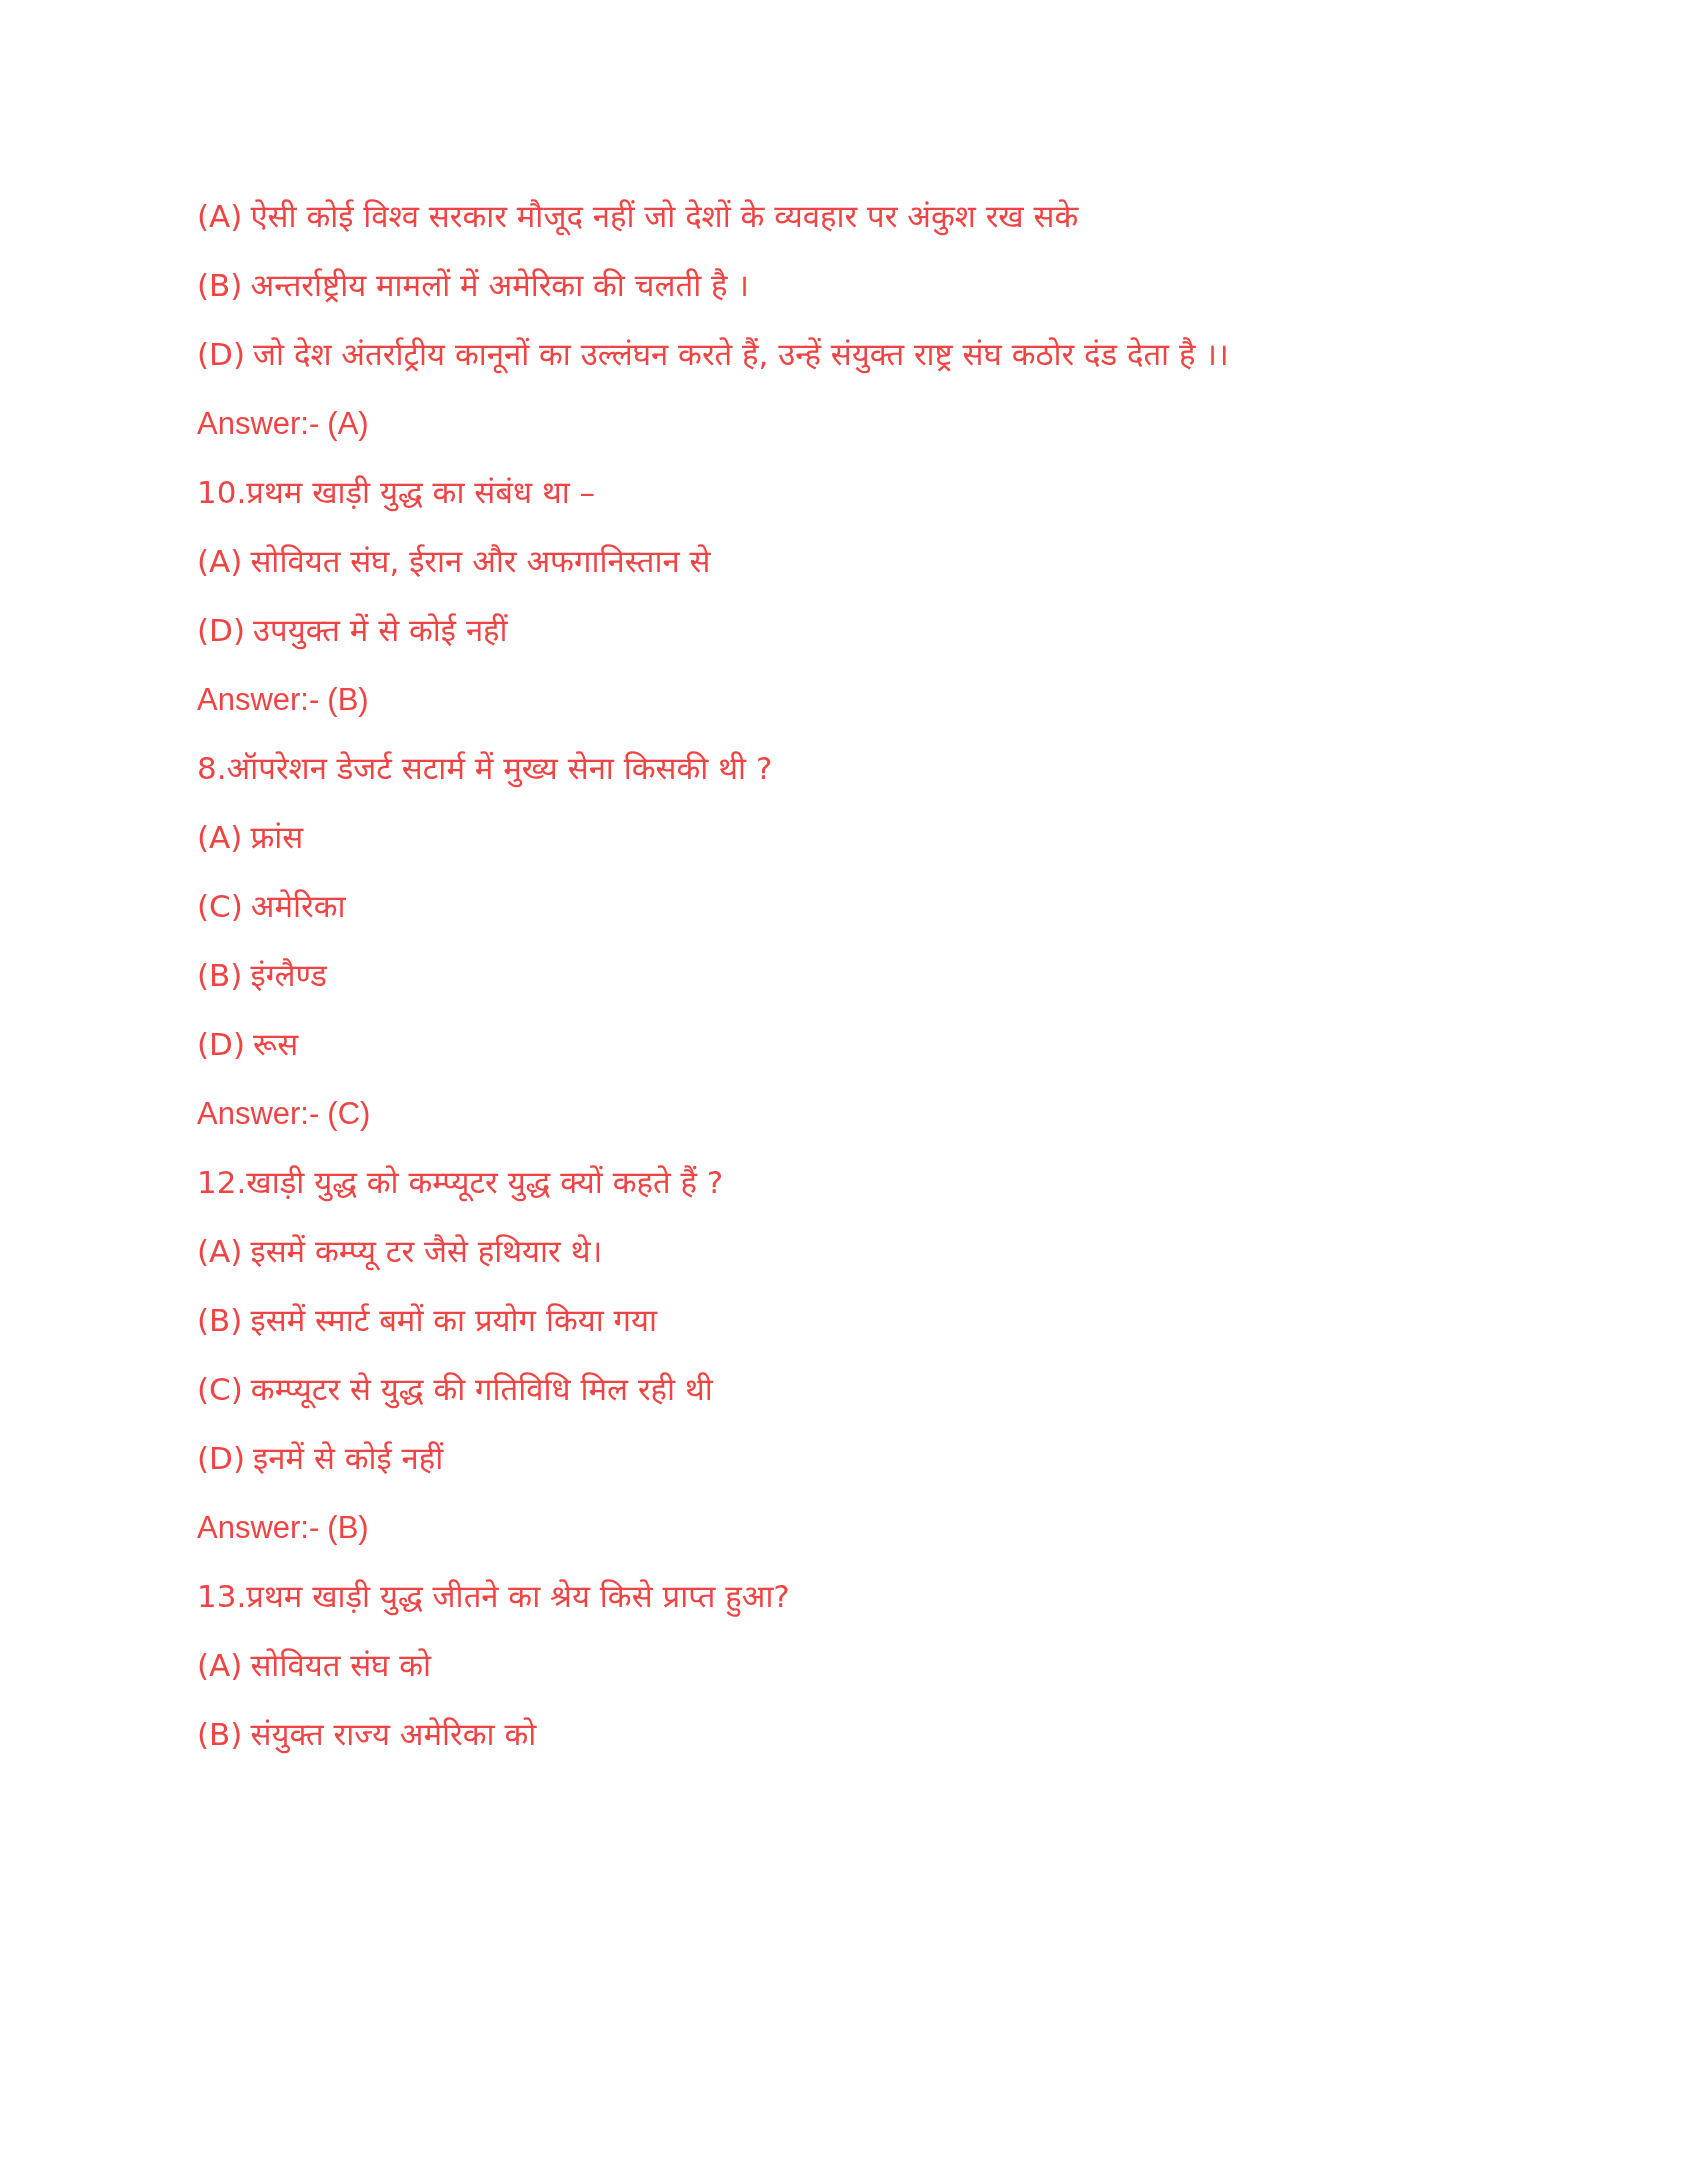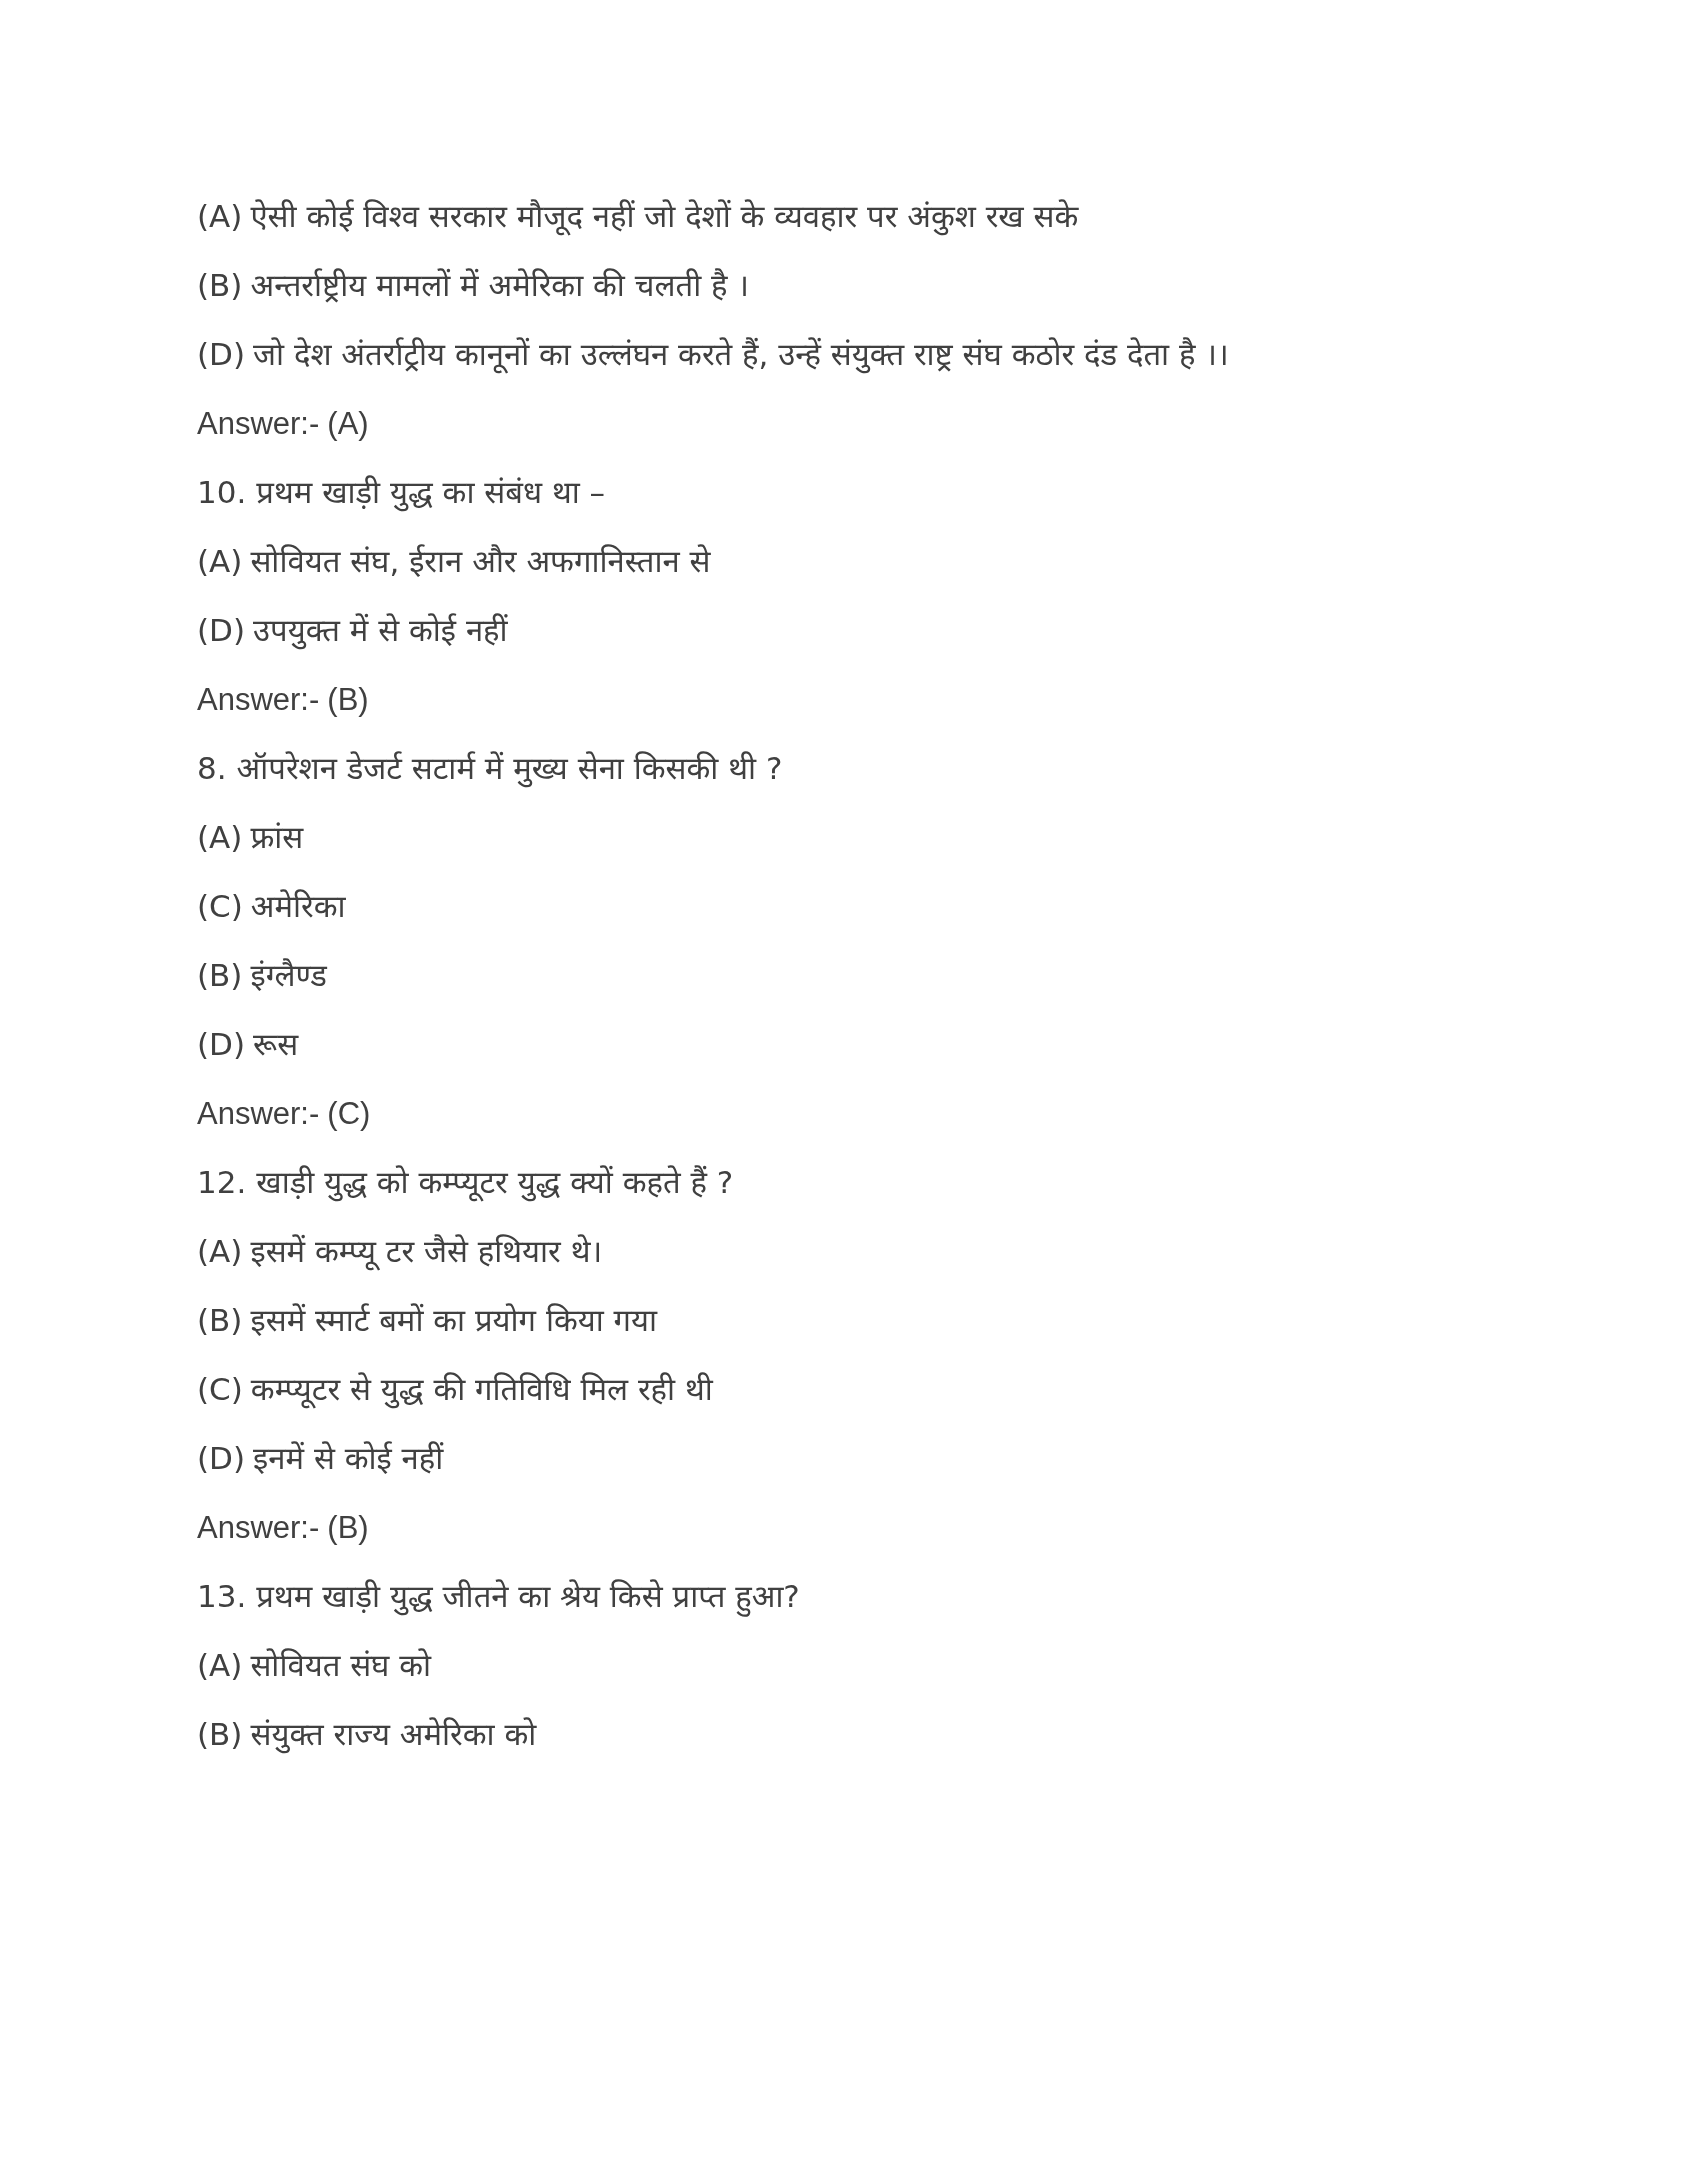--- a/index.html
+++ b/index.html
@@ -7,26 +7,26 @@
   .page {
     position: absolute; left: 0; top: 0; width: 1683px; height: 2178px;
     background: #ffffff;
   }
   .content {
     position: absolute; left: 197px; top: 182px; width: 1307px;
   }
   .line {
     height: 69px; line-height: 69px;
     font-family: "DejaVu Sans", "Liberation Sans", sans-serif;
-    font-size: 31px; color: #404040; white-space: nowrap;
+    font-size: 31px; color: #ef4444; white-space: nowrap;
   }
   .ans-label { font-weight: normal; font-family: "Liberation Sans", "DejaVu Sans", sans-serif; }
   .ans-sep { font-family: "Liberation Sans", "DejaVu Sans", sans-serif; }
   .ans-value { font-family: "Liberation Sans", "DejaVu Sans", sans-serif; margin-left: 8px; }
-  .qnum { margin-right: 10px; text-align: right; }
+  .qnum { margin-right: 0; text-align: right; }
   .opt-key { margin-right: 8px; }
 </style>
 </head>
 <body>
 
 <div class="page">
   <div class="content">
 
     <div class="line"><span class="opt-key">(A)</span><span>ऐसी कोई विश्व सरकार मौजूद नहीं जो देशों के व्यवहार पर अंकुश रख सके</span></div>
     <div class="line"><span class="opt-key">(B)</span><span>अन्तर्राष्ट्रीय मामलों में अमेरिका की चलती है ।</span></div>

